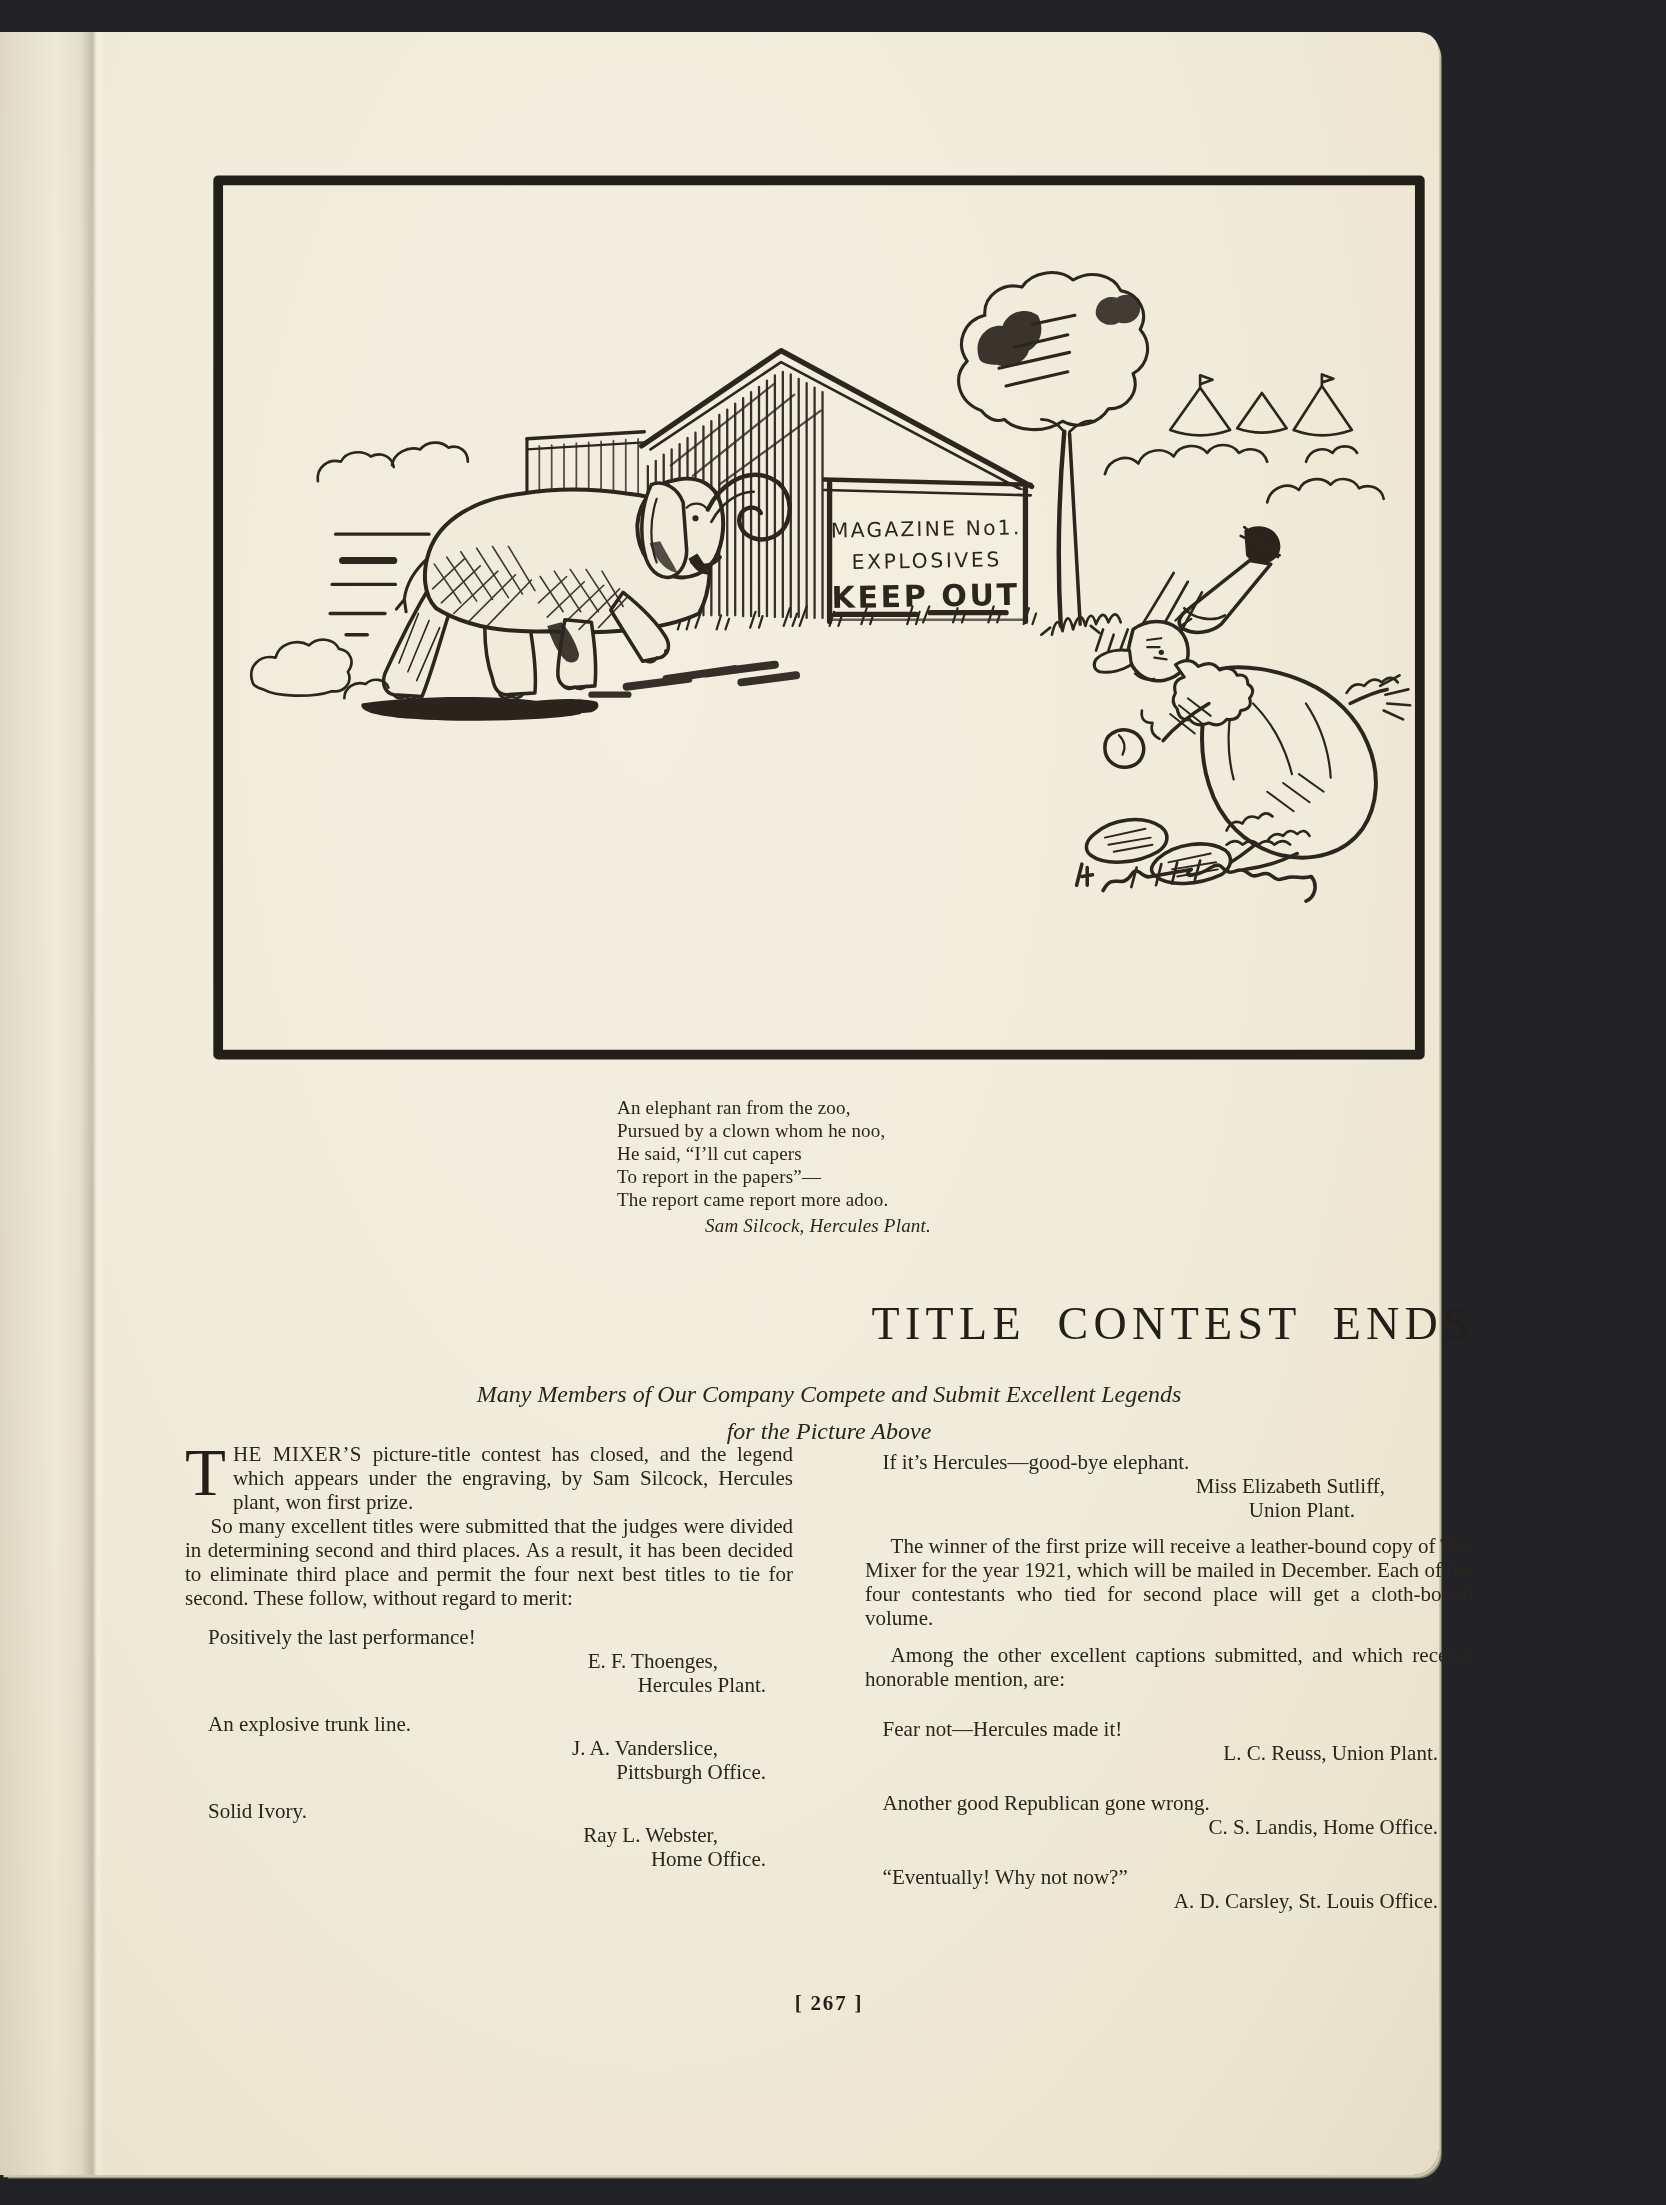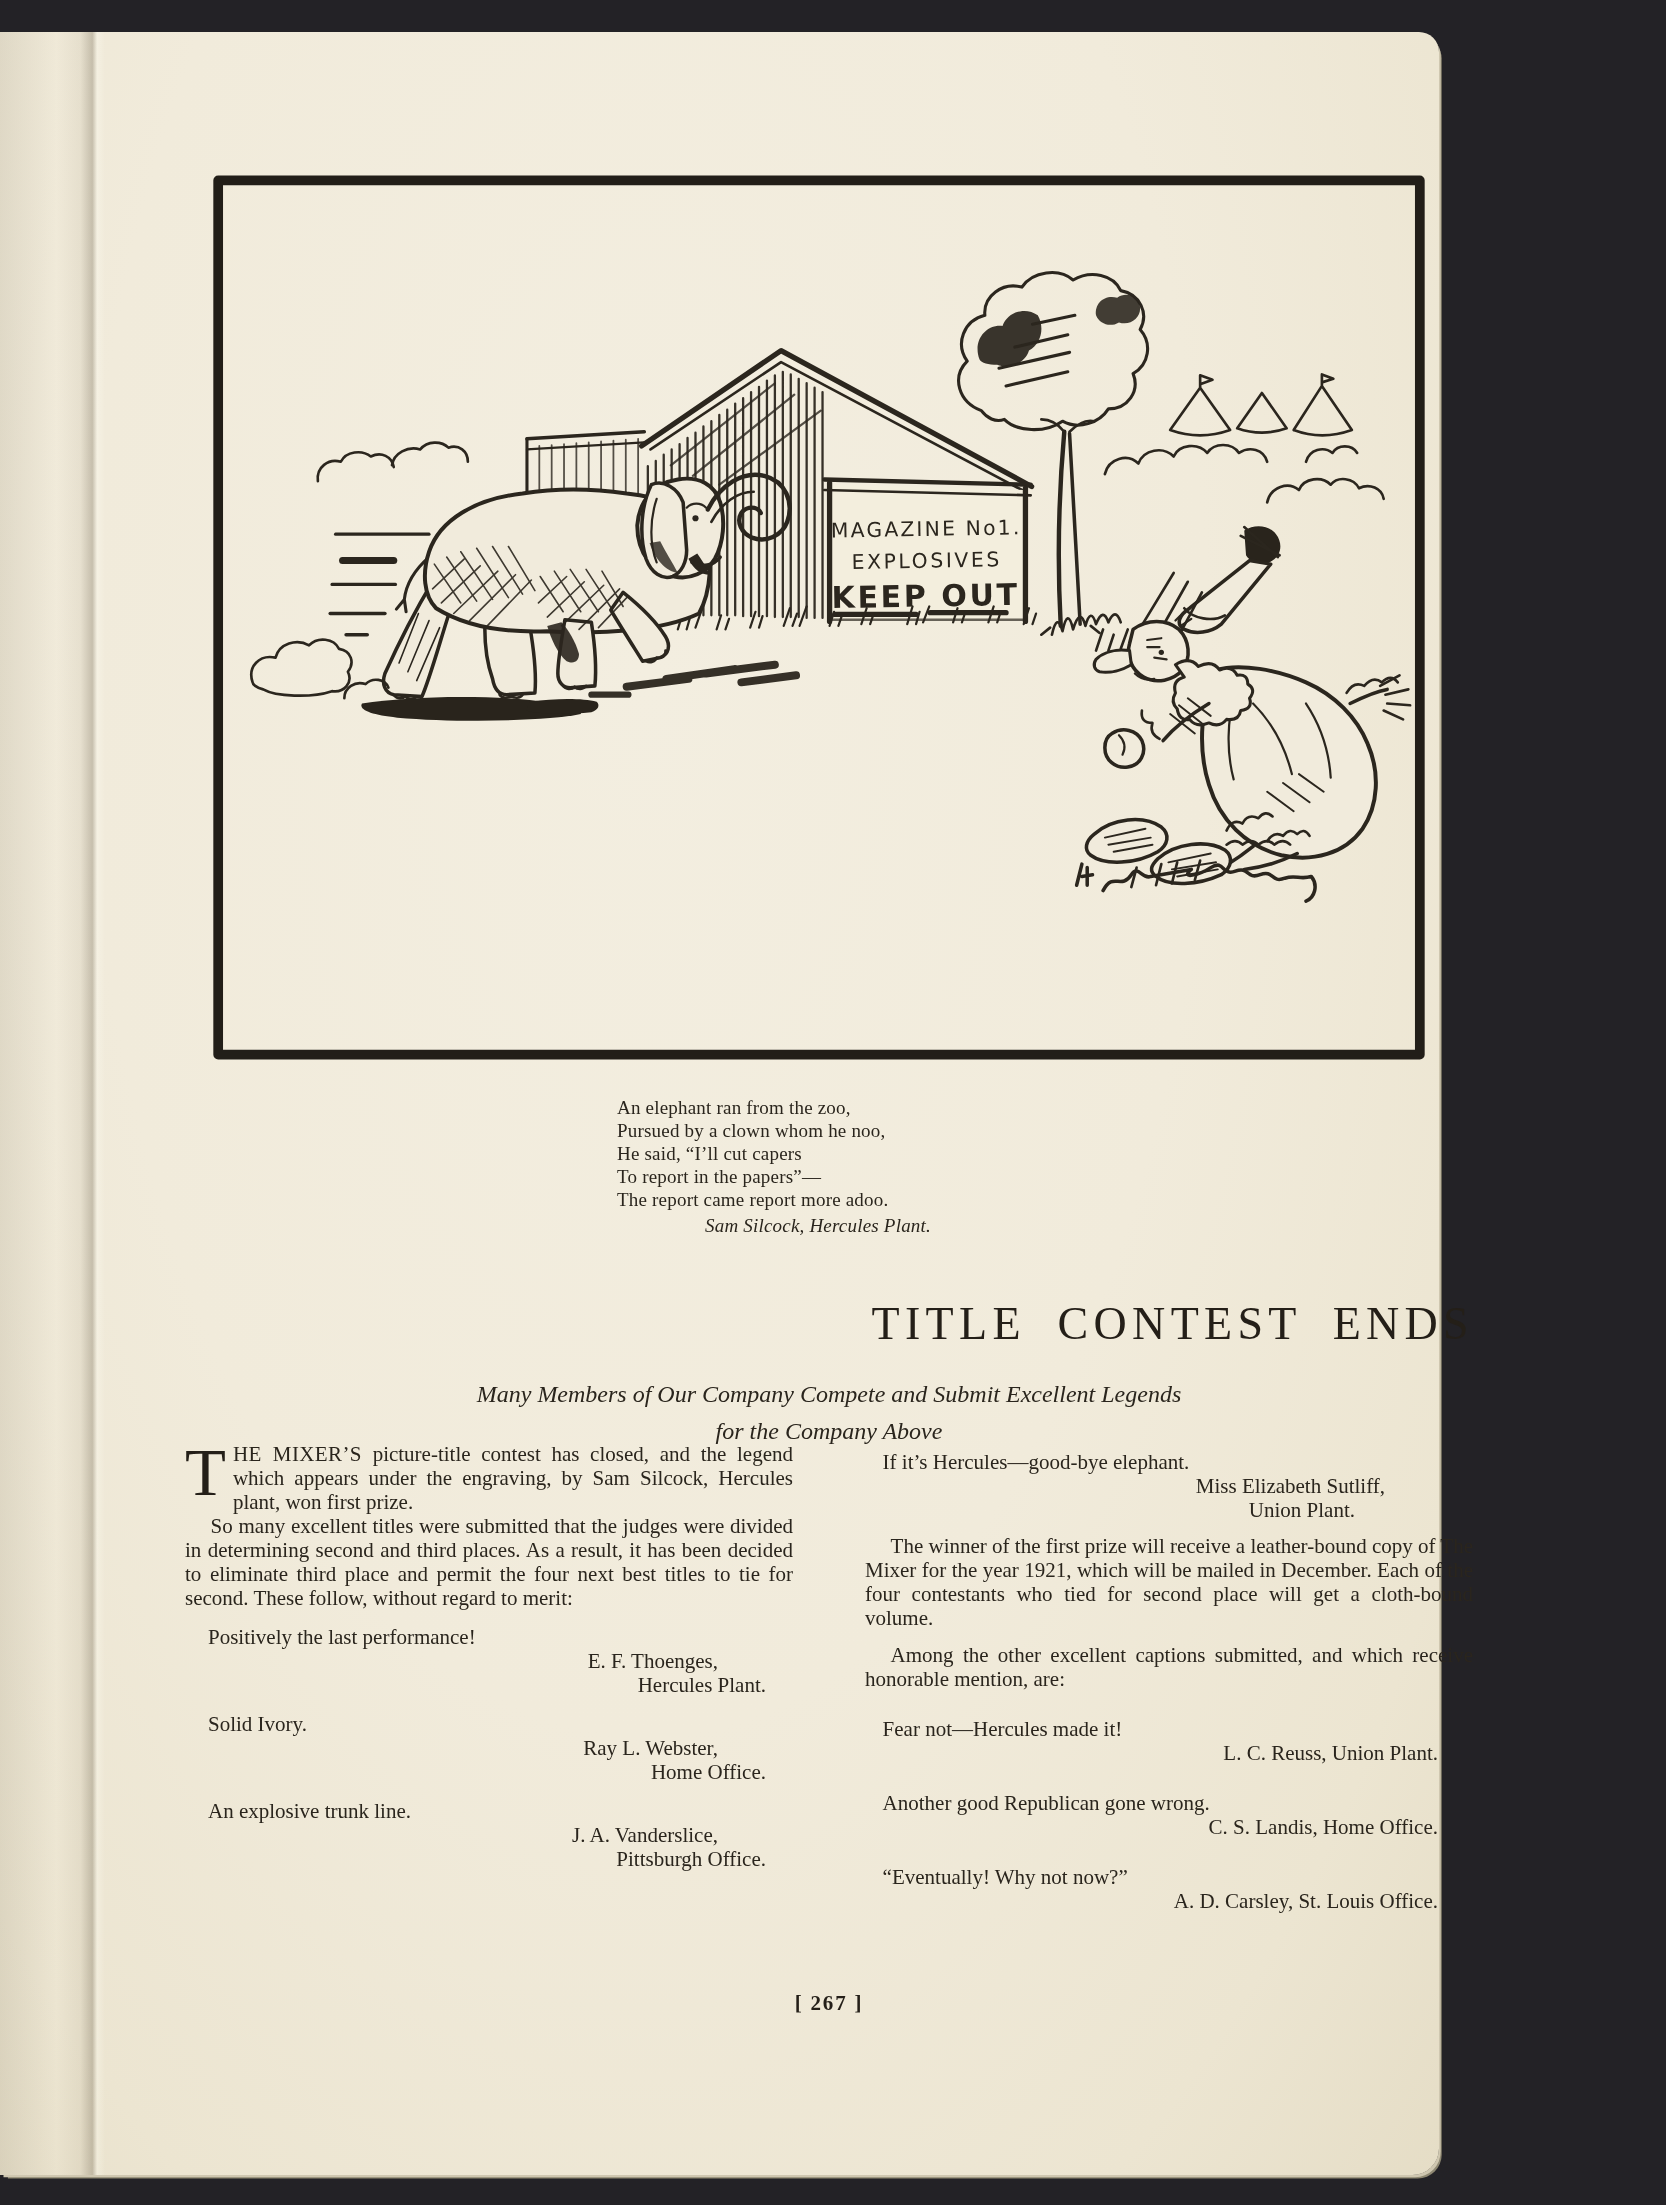--- a/index.html
+++ b/index.html
@@ -287,45 +287,45 @@
     <div>Pursued by a clown whom he noo,</div>
     <div>He said, “I’ll cut capers</div>
     <div>To report in the papers”—</div>
     <div>The report came report more adoo.</div>
     <div class="attr">Sam Silcock, Hercules Plant.</div>
   </div>
 
   <h1 class="headline">TITLE CONTEST ENDS</h1>
   <div class="subtitle">
     <div>Many Members of Our Company Compete and Submit Excellent Legends</div>
-    <div>for the Company Above</div>
+    <div>for the Picture Above</div>
   </div>
 
   <div class="columns">
 
     <div class="col left">
       <p>
         <span class="dropcap">T</span><span class="lead-caps">HE MIXER’S</span><span> picture-title contest has closed, and the legend which appears under the engraving, by Sam Silcock, Hercules plant, won first prize.</span>
       </p>
       <p class="indent">So many excellent titles were submitted that the judges were divided in determining second and third places.  As a result, it has been decided to eliminate third place and permit the four next best titles to tie for second.  These follow, without regard to merit:</p>
 
       <div class="entry">
         <div class="cap">Positively the last performance!</div>
         <div class="name">E. F. Thoenges,</div>
         <div class="office">Hercules Plant.</div>
       </div>
       <div class="entry">
+        <div class="cap">An explosive trunk line.</div>
+        <div class="name">J. A. Vanderslice,</div>
+        <div class="office">Pittsburgh Office.</div>
+      </div>
+      <div class="entry">
         <div class="cap">Solid Ivory.</div>
         <div class="name">Ray L. Webster,</div>
         <div class="office">Home Office.</div>
-      </div>
-      <div class="entry">
-        <div class="cap">An explosive trunk line.</div>
-        <div class="name">J. A. Vanderslice,</div>
-        <div class="office">Pittsburgh Office.</div>
       </div>
     </div>
 
     <div class="col right">
       <div class="entry" style="margin-top:8px;">
         <div class="cap" style="text-indent:17.6px;">If it’s Hercules—good-bye elephant.</div>
         <div class="name">Miss Elizabeth Sutliff,</div>
         <div class="office">Union Plant.</div>
       </div>
 

